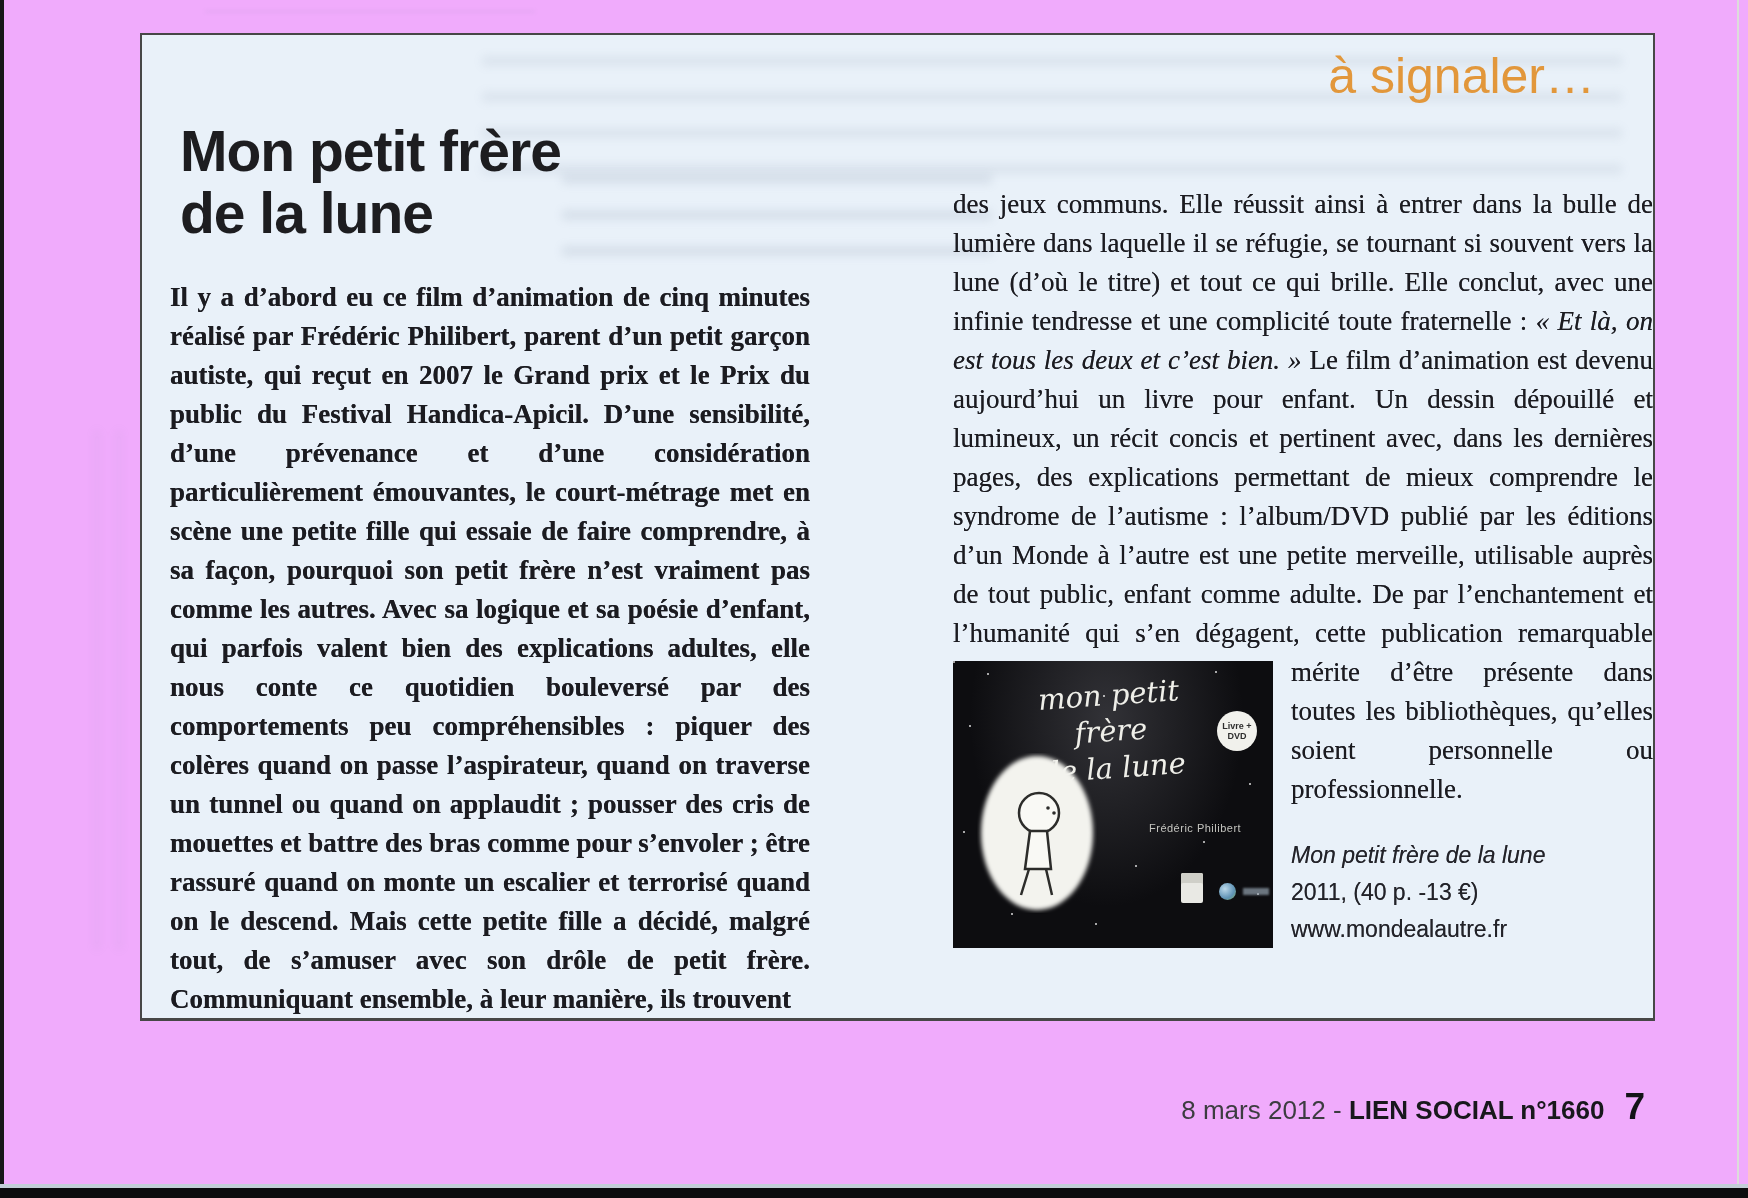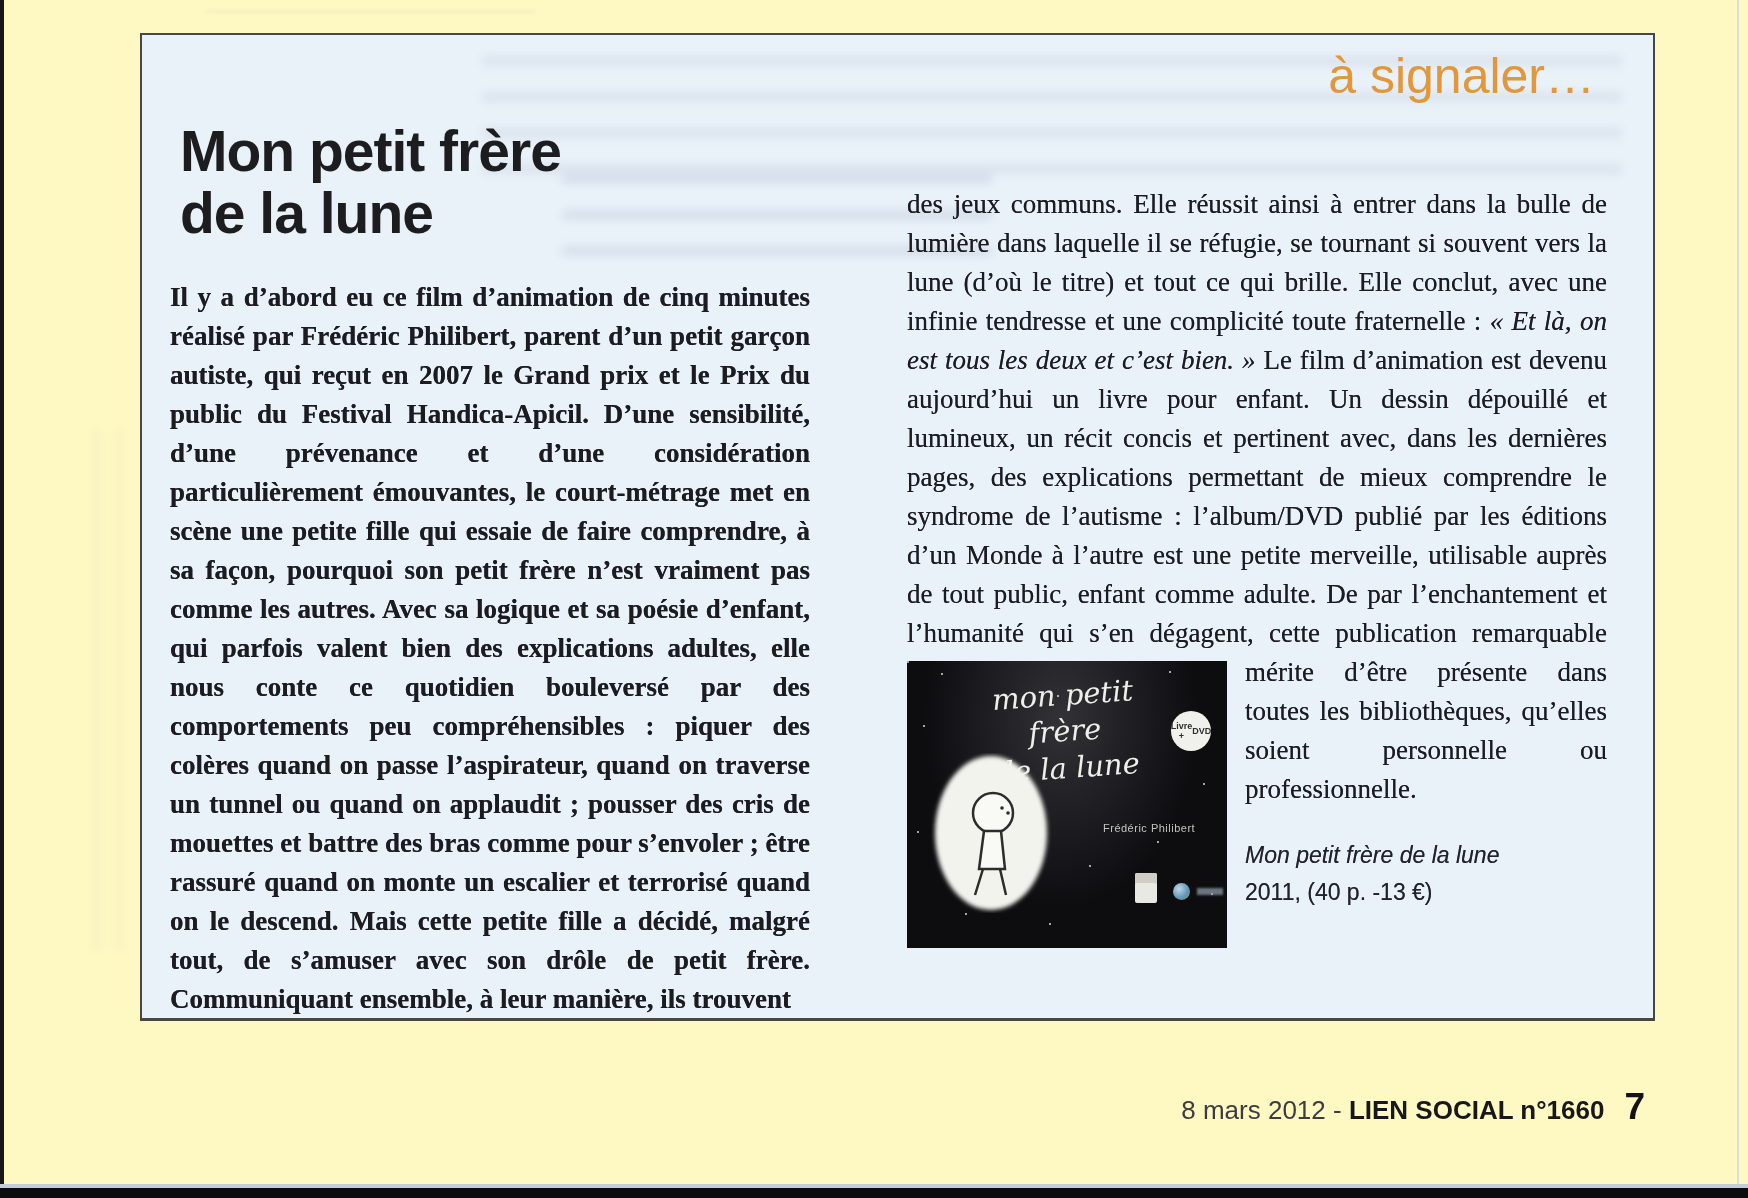--- a/index.html
+++ b/index.html
@@ -1,19 +1,19 @@
 <!DOCTYPE html>
 <html lang="fr"><head>
 <meta charset="utf-8">
 <style>
   * { margin:0; padding:0; box-sizing:border-box; }
   html,body { width:1748px; height:1198px; }
   body { font-family:"Liberation Serif", serif; background:#f6f6f4; position:relative; overflow:hidden; }
 
-  .scan-page { position:absolute; inset:0; background:#fef9c3; }
+  .scan-page { position:absolute; inset:0; background:#f0abfc; }
 
   
   .edge-left   { position:absolute; left:0; top:0; width:4px; height:1184px; background:#17171a; }
   .edge-right  { position:absolute; left:1737px; top:0; width:2px; height:1198px; background:#dcdcda; }
   .edge-bottom { position:absolute; left:0; bottom:0; width:1748px; height:14px; background:#0c0c0e;
                  border-top:4px solid #c3ced8; }
   .ghost { position:absolute; filter:blur(5px); opacity:.12; pointer-events:none;
            background:repeating-linear-gradient(180deg, transparent 0 11px, #76869e 11px 21px, transparent 21px 36px); }
   .ghost.g1 { left:480px; top:44px;  width:1140px; height:132px; }
   .ghost.g2 { left:560px; top:160px; width:430px;  height:100px; opacity:.16; }
@@ -29,33 +29,33 @@
                    font-family:"Liberation Sans", sans-serif; font-size:50px; color:#e2973b;
                    letter-spacing:0; }
 
   .article-title { position:absolute; left:38px; top:86px;
                    font-family:"Liberation Sans", sans-serif; font-size:57px; line-height:1.08;
                    color:#1d1d20; letter-spacing:-1px; white-space:pre-line; }
 
   .body-text { font-size:27px; line-height:39px; color:#1b1b20; text-align:justify;
                text-shadow:0 0 .6px rgba(20,20,30,.75); hyphens:auto; }
   .col-left  { position:absolute; left:28px;  top:243px; width:640px;font-weight:bold; }
-  .col-right { position:absolute; left:765px; top:150px; width:700px; }
+  .col-right { position:absolute; left:811px; top:150px; width:700px; }
   .italic { font-style:italic; }
 
   
   .cover { display:block; float:left; position:relative; width:320px; height:287px;
            margin:8px 18px 10px 0; background:#0d0d10; overflow:hidden;
            background-image:radial-gradient(ellipse at 48% 20%, rgba(95,95,102,.45), transparent 58%);
            text-shadow:none; text-align:left; }
   .cover-title { position:absolute; left:48px; top:16px; width:220px; text-align:center;
                  font-family:"DejaVu Serif", serif; font-style:italic; font-size:29px; line-height:1.25;
                  color:#efefe9; transform:rotate(-4deg); white-space:pre-line; }
   .cover-badge { position:absolute; right:16px; top:50px; width:40px; height:40px; border-radius:50%;
-                 background:#f1f1ec; display:flex; flex-direction:row; align-items:center; justify-content:center;
+                 background:#f1f1ec; display:flex; flex-direction:column; align-items:center; justify-content:center;
                  font-family:"Liberation Sans", sans-serif; font-size:9px; font-weight:bold; color:#2e2e2e;
                  line-height:10px; text-align:center; }
   .cover-author { position:absolute; left:196px; top:148px;
                   font-family:"Liberation Sans", sans-serif; font-size:11px; letter-spacing:.5px;
                   color:#d8d8d2; opacity:.9; }
   .cover-moon { position:absolute; left:24px; top:92px; }
   .stars { position:absolute; left:0; top:0; width:2px; height:2px; border-radius:50%; background:#fff; opacity:.85;
            box-shadow:34px 12px 0 #fff, 150px 34px 0 #fff, 262px 10px 0 #fff, 16px 64px 0 #fff,
                       296px 122px 0 #fff, 58px 252px 0 #fff, 182px 204px 0 #fff, 304px 232px 0 #fff,
                       142px 262px 0 #fff, 250px 180px 0 #fff, 10px 170px 0 #fff; }
@@ -122,20 +122,21 @@
             </svg>
             <span class="cover-author">Frédéric Philibert</span>
             <span class="logo-square"></span>
             <span class="logo-round"></span>
             <span class="logo-text"></span>
           </span><span>mérite d’être présente dans toutes les bibliothèques, qu’elles soient personnelle ou professionnelle.</span>
       </p>
       <div class="book-info">
         <div class="title-line">Mon petit frère de la lune</div>
         <div>2011, (40 p. -13 €)</div>
+        <div>www.mondealautre.fr</div>
       </div>
     </div>
   </div>
 
   <div class="page-footer">
     <span class="footer-date">8 mars 2012 - </span>
     <span class="footer-journal">LIEN SOCIAL n°1660</span>
     <span class="footer-pagenum">7</span>
   </div>
 

